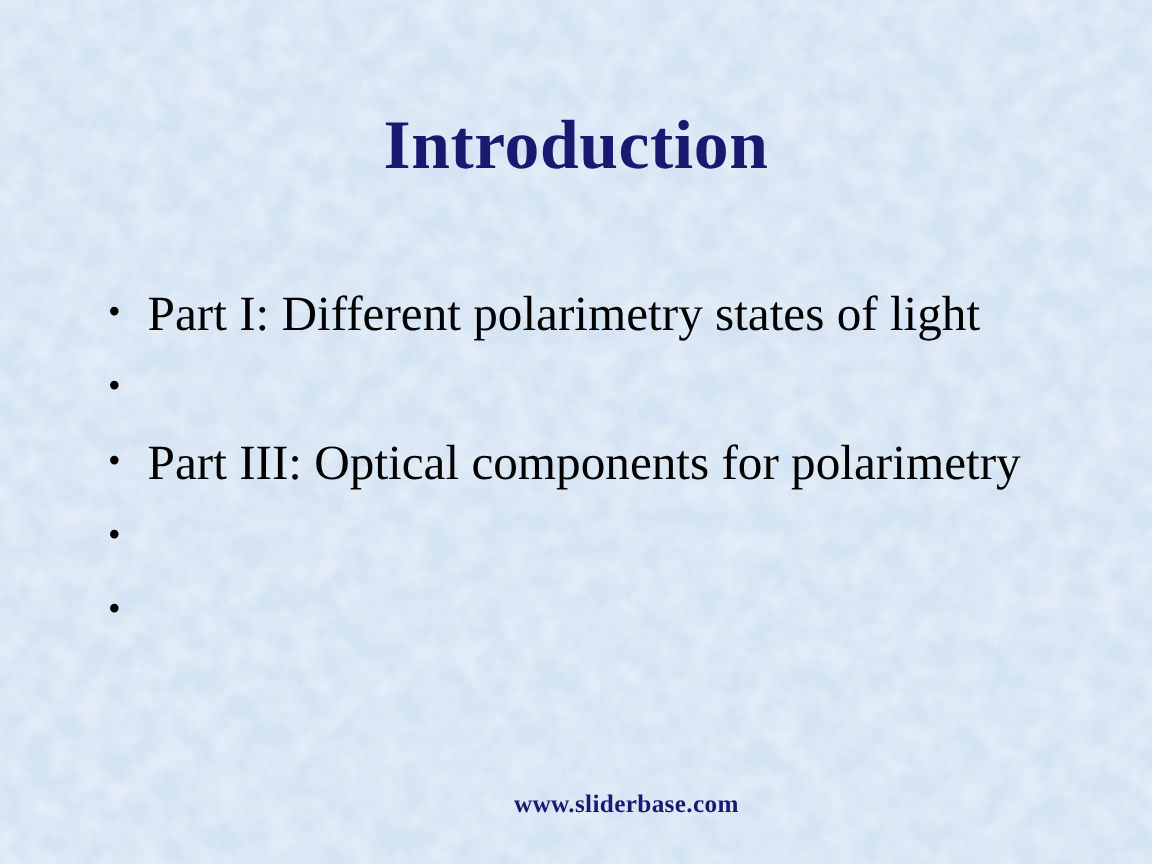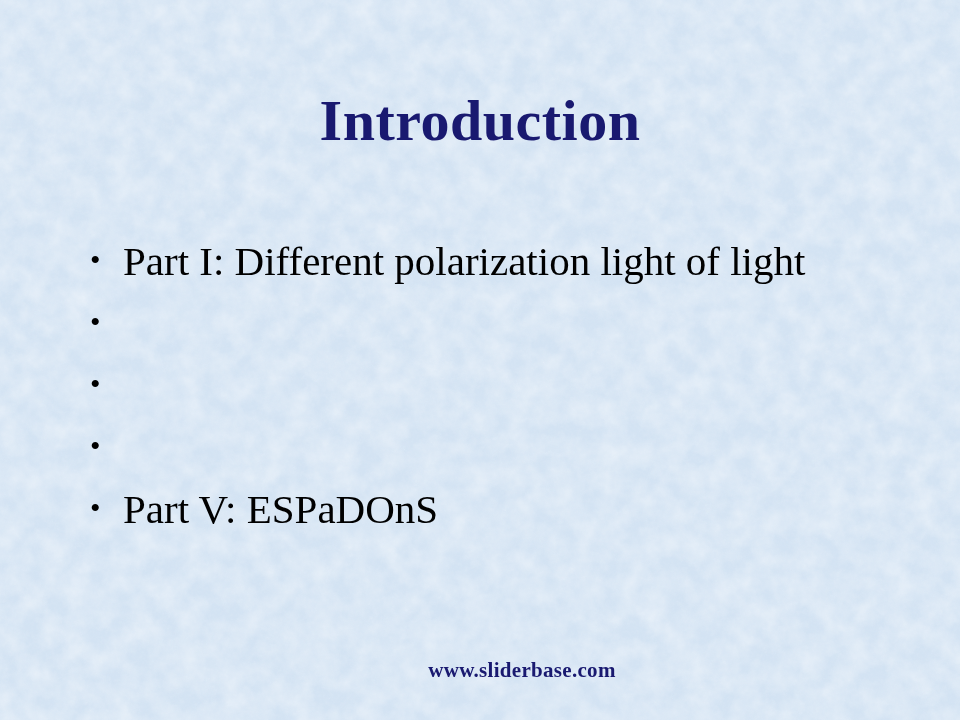--- a/index.html
+++ b/index.html
@@ -114,33 +114,33 @@
     <rect width="960" height="720" filter="url(#mottle)" opacity="0.5"></rect>
   </svg>
 
   <div class="content">
 
     <h1 class="title">Introduction</h1>
 
     <ul class="bullets">
       <li>
         <span class="bullet-dot">•</span>
-        <span>Part I: Different polarization light of light</span>
+        <span>Part I: Different polarimetry states of light</span>
       </li>
       <li>
         <span class="bullet-dot">•</span>
       </li>
       <li>
         <span class="bullet-dot">•</span>
+        <span>Part III: Optical components for polarimetry</span>
       </li>
       <li>
         <span class="bullet-dot">•</span>
       </li>
       <li>
         <span class="bullet-dot">•</span>
-        <span>Part V: ESPaDOnS</span>
       </li>
     </ul>
 
     <div class="footer">www.sliderbase.com</div>
 
   </div>
 </div>
 
 </body></html>

